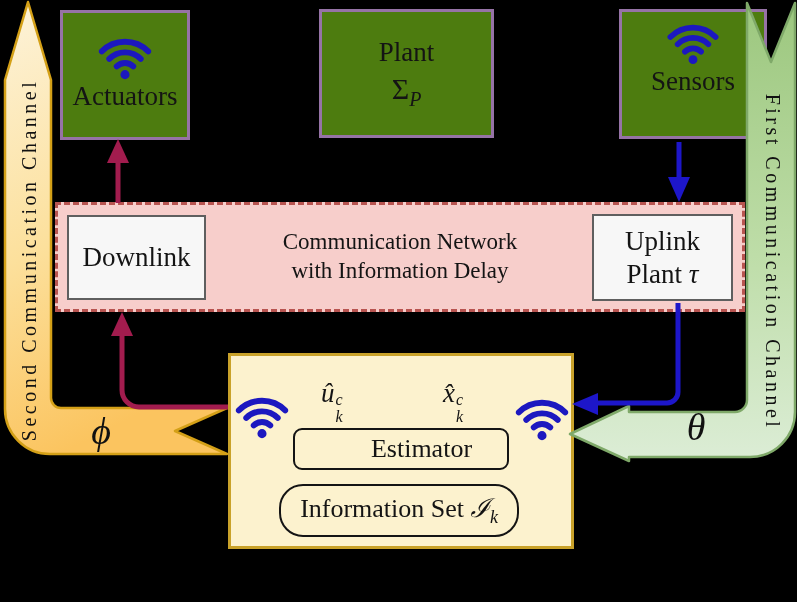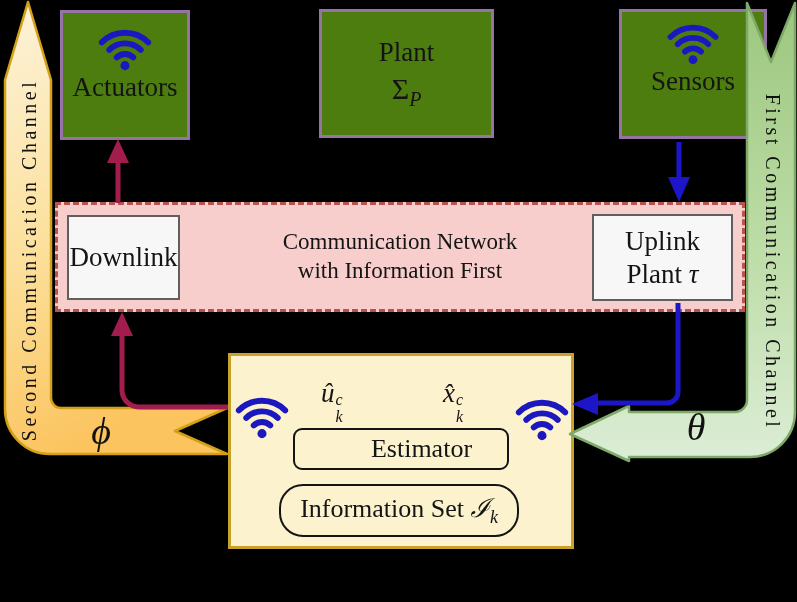--- a/index.html
+++ b/index.html
@@ -48,44 +48,44 @@
           <path d="M 34.5 62.5 A 21.9 21.9 0 0 1 65.5 62.5"></path>
         </g>
         <circle cx="50" cy="78" r="8.5" fill="#1c18c0"></circle>
       </symbol>
     </defs>
   </svg>
 
   <div class="box network" style="left:55px; top:202px; width:690px; height:110px;">
     <div class="netlbl">
       <div>Communication Network</div>
-      <div>with Information First</div>
+      <div>with Information Delay</div>
     </div>
   </div>
 
-  <div class="box purple" style="left:54px; top:10px; width:130px; height:130px; justify-content:flex-start; padding-top:11px;">
+  <div class="box purple" style="left:54px; top:10px; width:130px; height:130px; justify-content:flex-start; padding-top:20px;">
     <svg class="wifi" width="54" height="47" viewBox="0 0 100 88">
         <use href="#wifiSym"></use>
       </svg>
     <div class="lbl27">Actuators</div>
   </div>
 
   <div class="box purple" style="left:313px; top:9px; width:175px; height:129px;">
     <div class="plant-name">Plant</div>
     <div class="plant-sigma"><span>Σ</span><sub class="it">P</sub></div>
   </div>
 
   <div class="box purple" style="left:613px; top:9px; width:148px; height:130px; justify-content:flex-start; padding-top:7px;">
     <svg class="wifi" width="52" height="46" viewBox="0 0 100 88">
         <use href="#wifiSym"></use>
       </svg>
     <div class="lbl27">Sensors</div>
   </div>
 
-  <div class="box white" style="left:67px; top:215px; width:113px; height:85px;">
+  <div class="box white" style="left:67px; top:215px; width:139px; height:85px;">
     <div class="lbl27">Downlink</div>
   </div>
 
   <div class="box white" style="left:592px; top:214px; width:141px; height:87px;">
     <div class="lbl27">Uplink</div>
     <div class="lbl27"><span>Plant </span><i>τ</i></div>
   </div>
 
   <div class="abs yellow" style="left:228px; top:353px; width:346px; height:196px;">
     <svg class="wifi abs" style="left:4px; top:36px;" width="54" height="47" viewBox="0 0 100 88">

